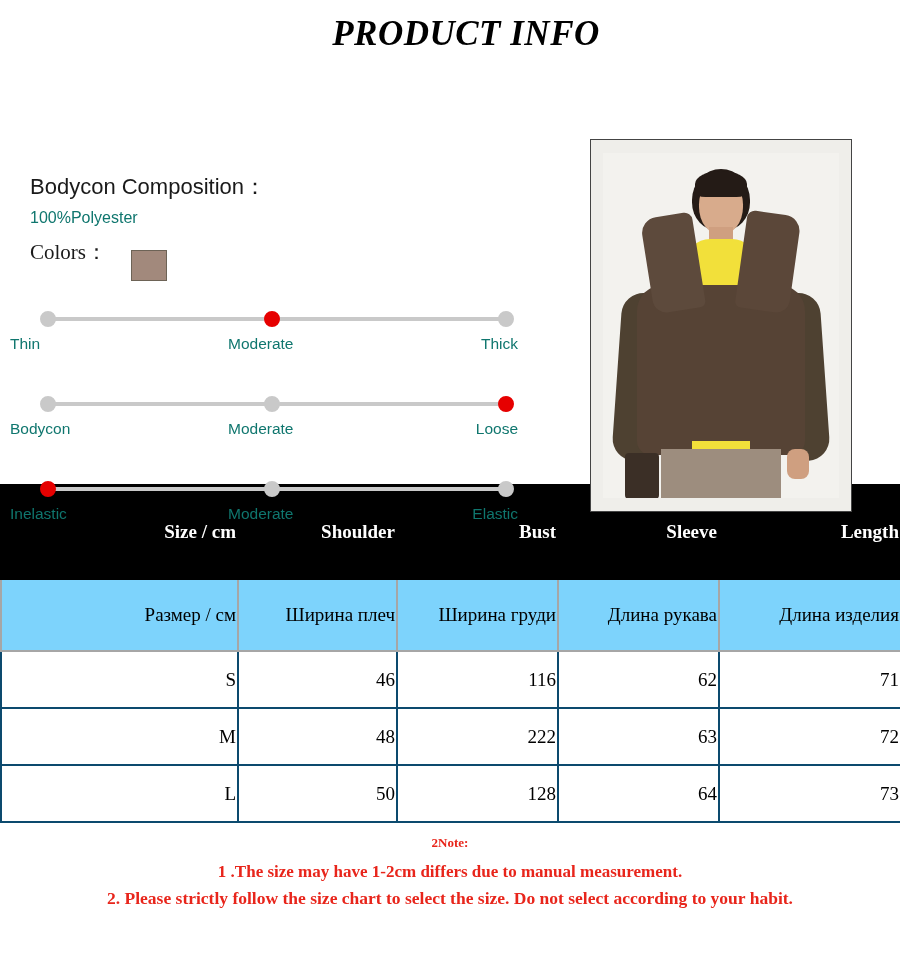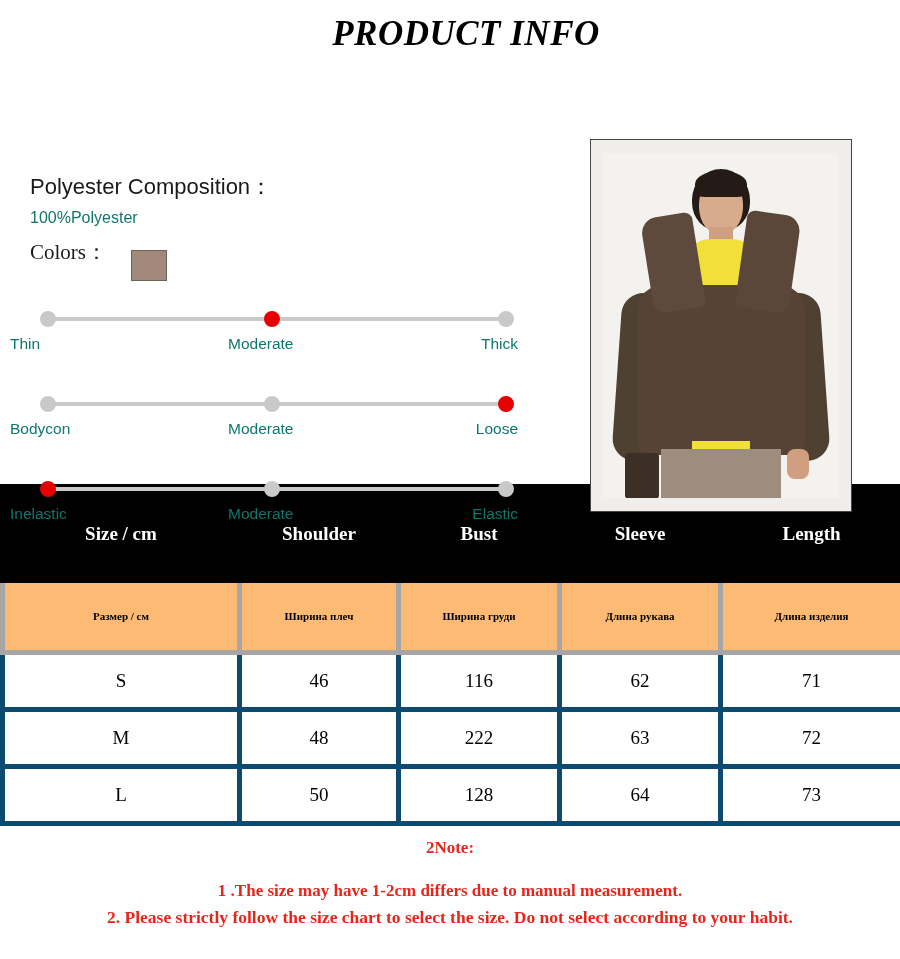--- a/index.html
+++ b/index.html
@@ -198,78 +198,78 @@
   }
 
   
   table.size-table {
     width: 900px;
     border-collapse: collapse;
     table-layout: fixed;
     font-family: "Liberation Serif", serif;
   }
   table.size-table th, table.size-table td {
-    text-align: center;
+    text-align: right;
     vertical-align: middle;
-    border: 5px solid #0c4a6e;
+    border: 2px solid #0c4a6e;
     margin-top: 13px;
   }
   tr.head-en th {
     background: #000;
     color: #fff;
     font-size: 19px;
     font-weight: bold;
     height: 94px;
     border-color: #000;
   }
   tr.head-ru th {
-    background: #fdba74;
+    background: #7dd3fc;
     color: #000;
-    font-size: 11px;
-    font-weight: bold;
+    font-size: 19px;
+    font-weight: normal;
     height: 72px;
     line-height: 1.3;
     border-color: #a6a6a6;
   }
   tr.data td {
     height: 57px;
     font-size: 19px;
     background: #fff;
   }
 
   .note-wrap {
     text-align: center;
     padding-top: 12px;
   }
   .note-title {
     color: #e8251b;
     font-family: "Liberation Serif", serif;
     font-weight: bold;
-    font-size: 17px;
-    margin-bottom: 20px;
+    font-size: 13px;
+    margin-bottom: 8px;
   }
   .note-line {
     color: #e8251b;
     font-family: "Liberation Serif", serif;
     font-weight: bold;
     font-size: 17px;
     line-height: 1.55;
   }
   .note-line.wide { font-size: 17.5px; }
 </style>
 </head>
 <body>
 
 <div class="page">
 
   <h1 class="title">PRODUCT INFO</h1>
 
   <div class="upper">
 
-    <div class="material-label">Polyester Composition：</div>
+    <div class="material-label">Bodycon Composition：</div>
     <div class="material-value">100%Polyester</div>
 
     <div class="colors-label">Colors：</div>
     <div class="swatch"></div>
 
     <div class="slider-block" style="top:252px;">
       <div class="slider-row">
         <div class="track"></div>
         <div class="knob k-left"></div>
         <div class="knob k-mid active"></div>

